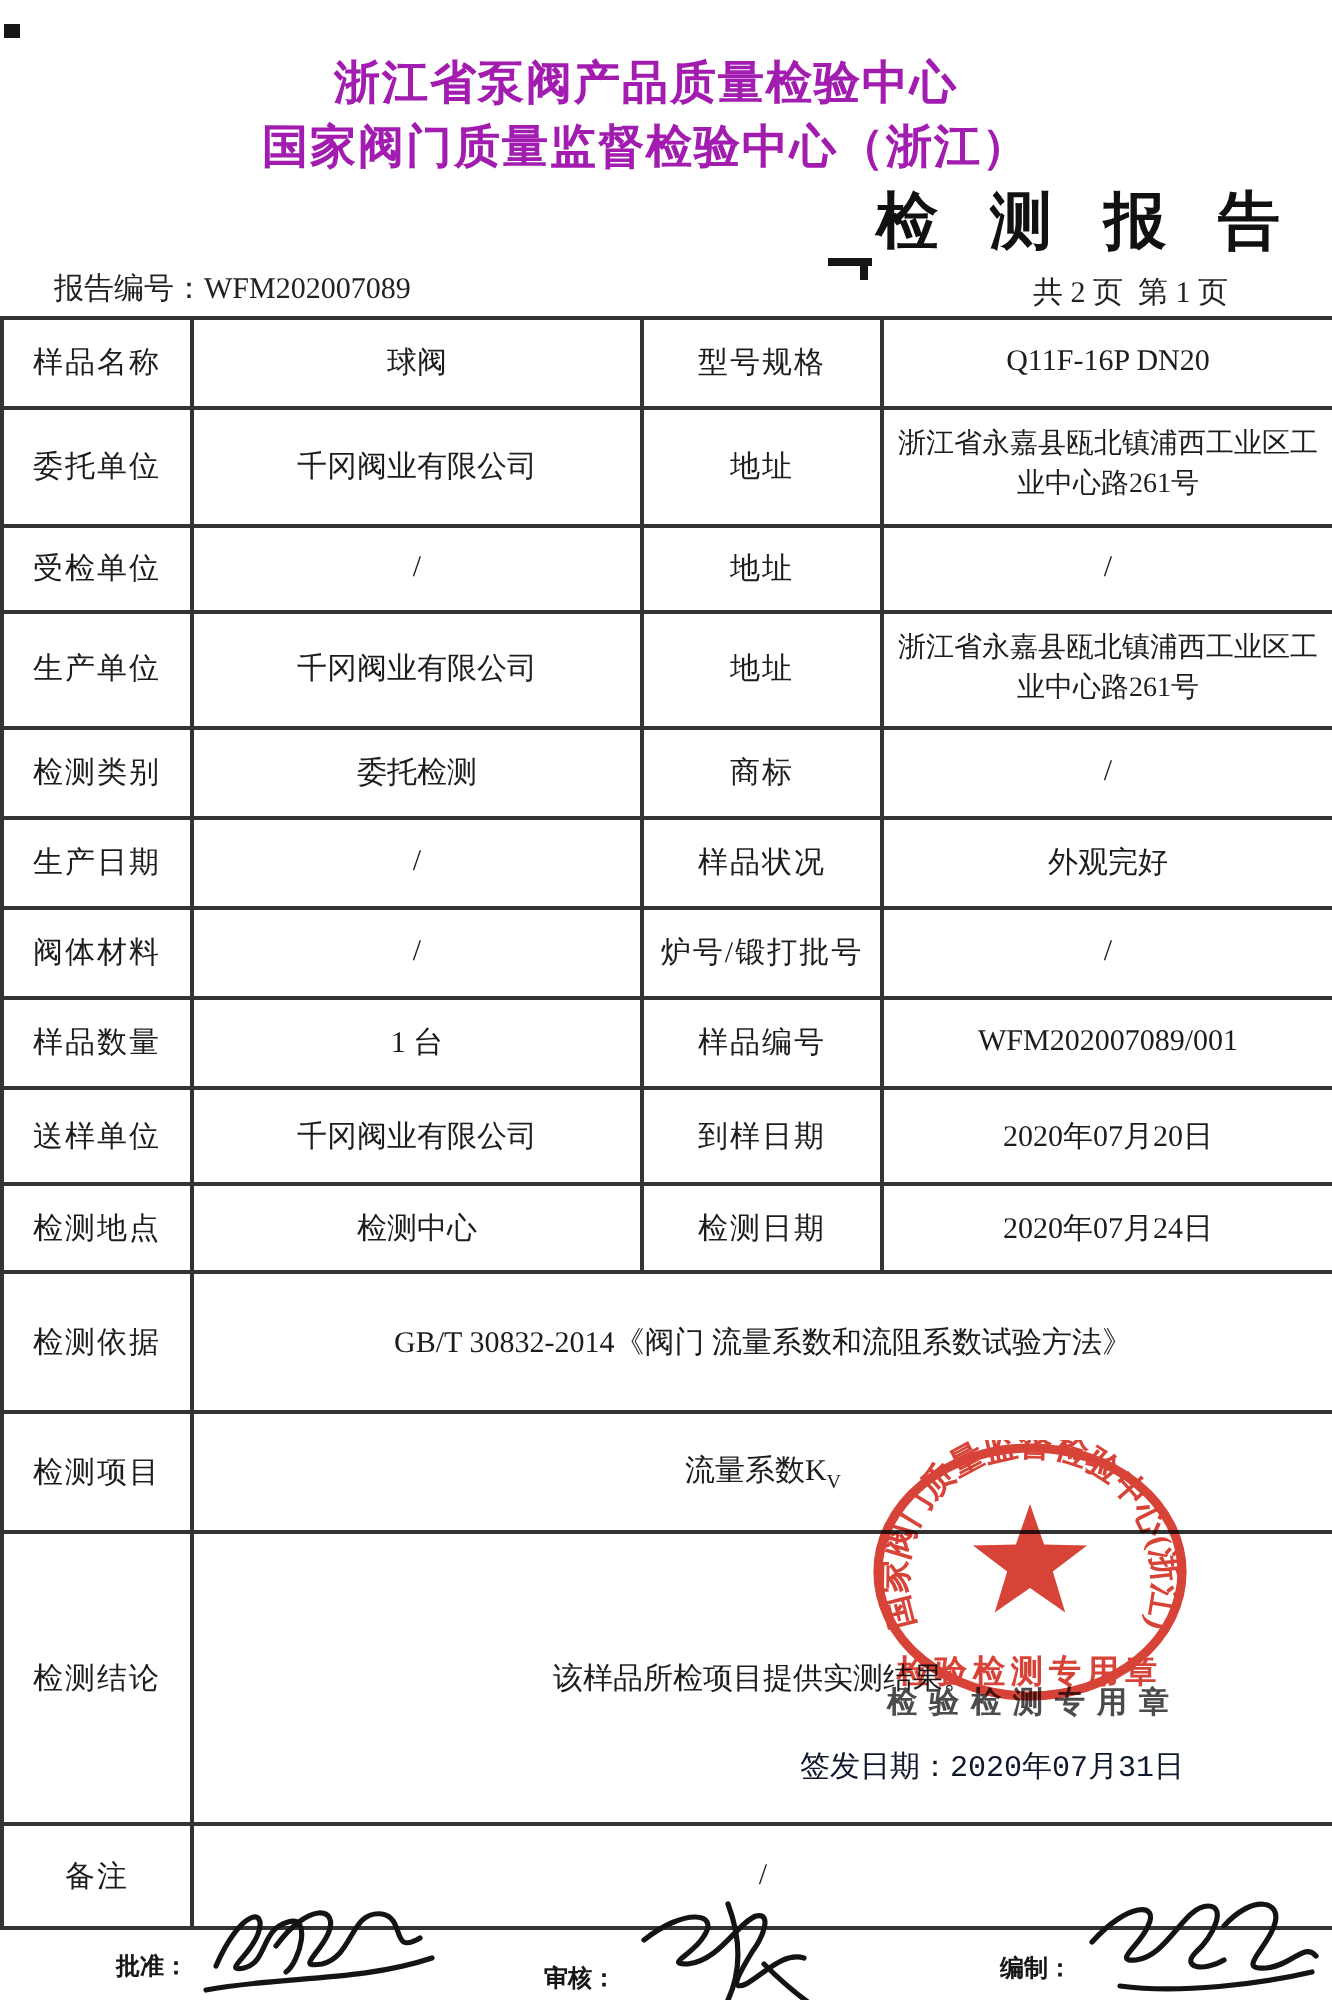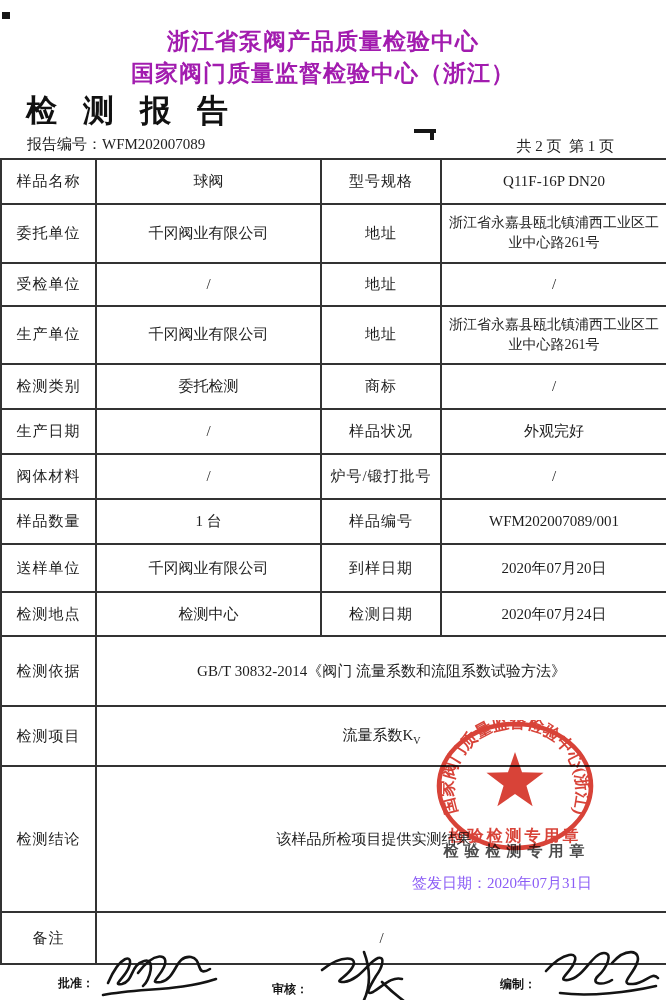--- a/index.html
+++ b/index.html
@@ -14,21 +14,21 @@
   }
   
   .org-line{
     position:absolute;left:0;width:646px;text-align:center;
     font-weight:bold;font-size:23px;letter-spacing:1px;
     color:#a21caf;
   }
   .org1{top:26px;}
   .org2{top:58px;}
   .doc-title{
-    position:absolute;top:90px;left:0;width:666px;text-align:left;
+    position:absolute;top:90px;left:0;width:666px;text-align:right;
     font-weight:bold;font-size:31px;color:#111;
     letter-spacing:26px;text-indent:26px;
   }
   .meta-row{
     position:absolute;top:135px;left:0;width:666px;height:22px;
     font-size:15px;color:#222;
   }
   .report-no{position:absolute;left:27px;top:0;}
   .page-info{position:absolute;right:52px;top:2px;white-space:pre;}
   
@@ -47,21 +47,21 @@
     text-align:center;vertical-align:middle;
     padding:8px 4px;
     overflow:hidden;
   }
   td.lbl{letter-spacing:1px;}
   td.addr{font-size:14px;line-height:1.45;}
   td.topleft{text-align:left;vertical-align:top;padding:12px 10px 2px 12px;}
   .concl-cell{position:relative;}
   .sign-date{
     position:absolute;right:74px;bottom:18px;
-    font-size:15px;color:#8b5cf6;white-space:nowrap;
+    font-size:15px;color:#0f172a;white-space:nowrap;font-family:Liberation Mono, monospace;
   }
   sub.kv{font-size:10px;}
   
   .stamp{
     position:absolute;left:432px;top:720px;width:166px;height:140px;
     z-index:3;mix-blend-mode:multiply;opacity:.93;
   }
   .stamp-under-text{
     position:absolute;left:437px;top:842px;width:160px;
     z-index:2;text-align:center;

